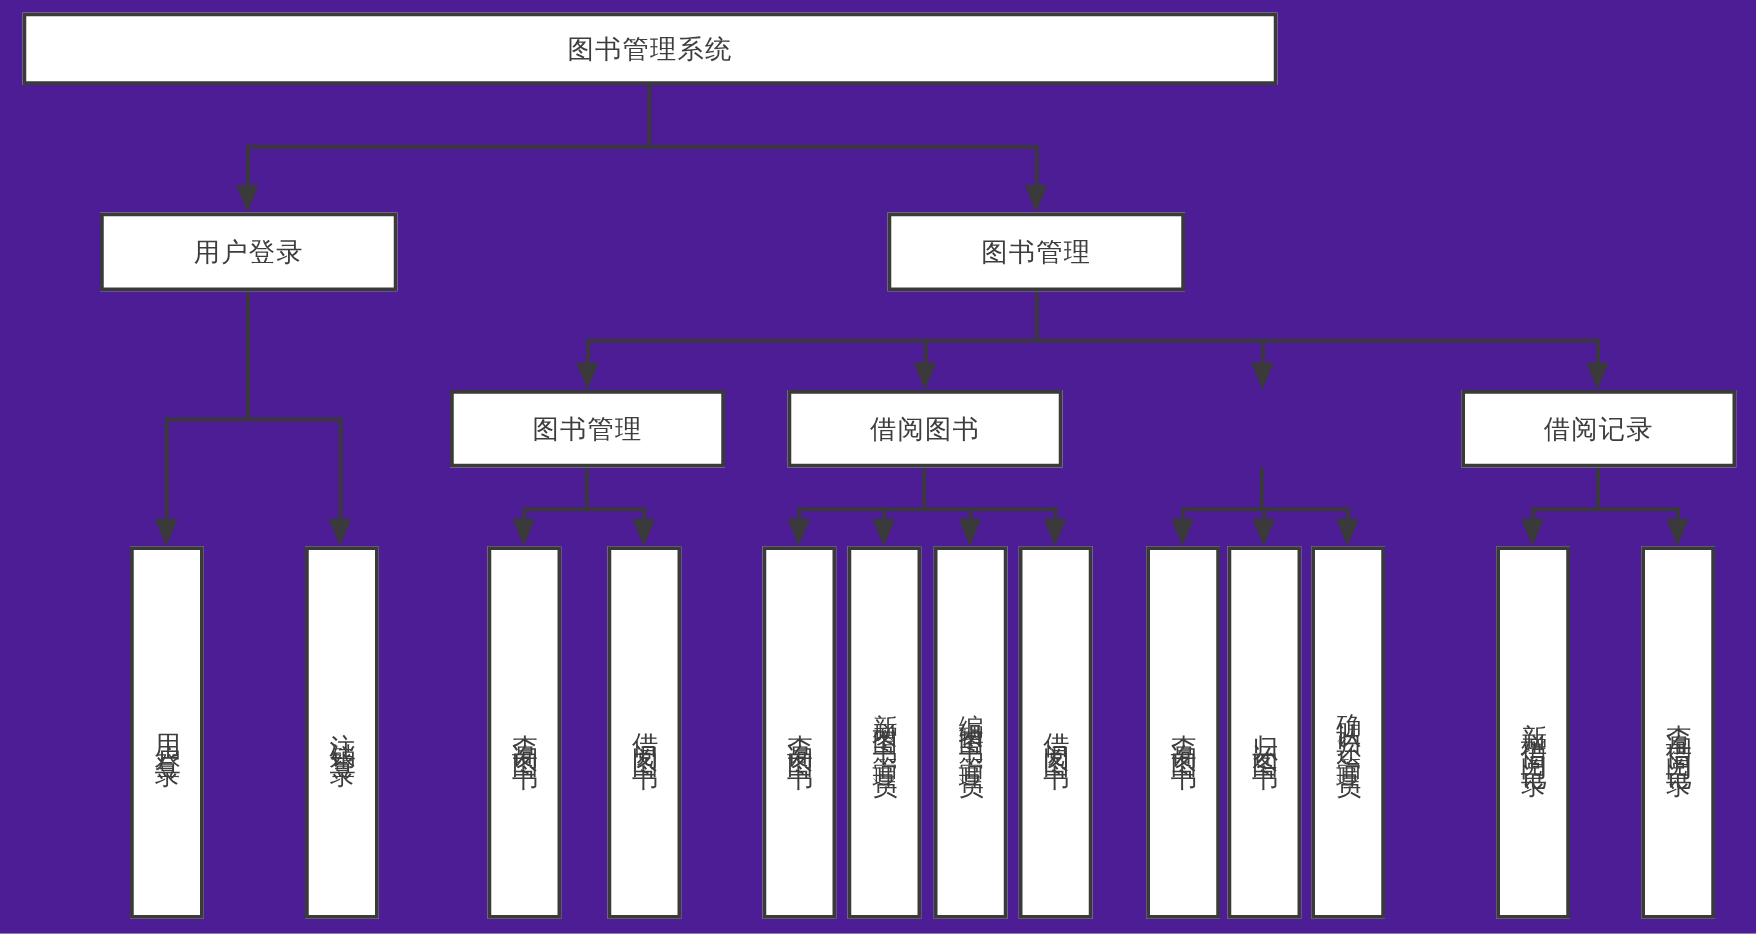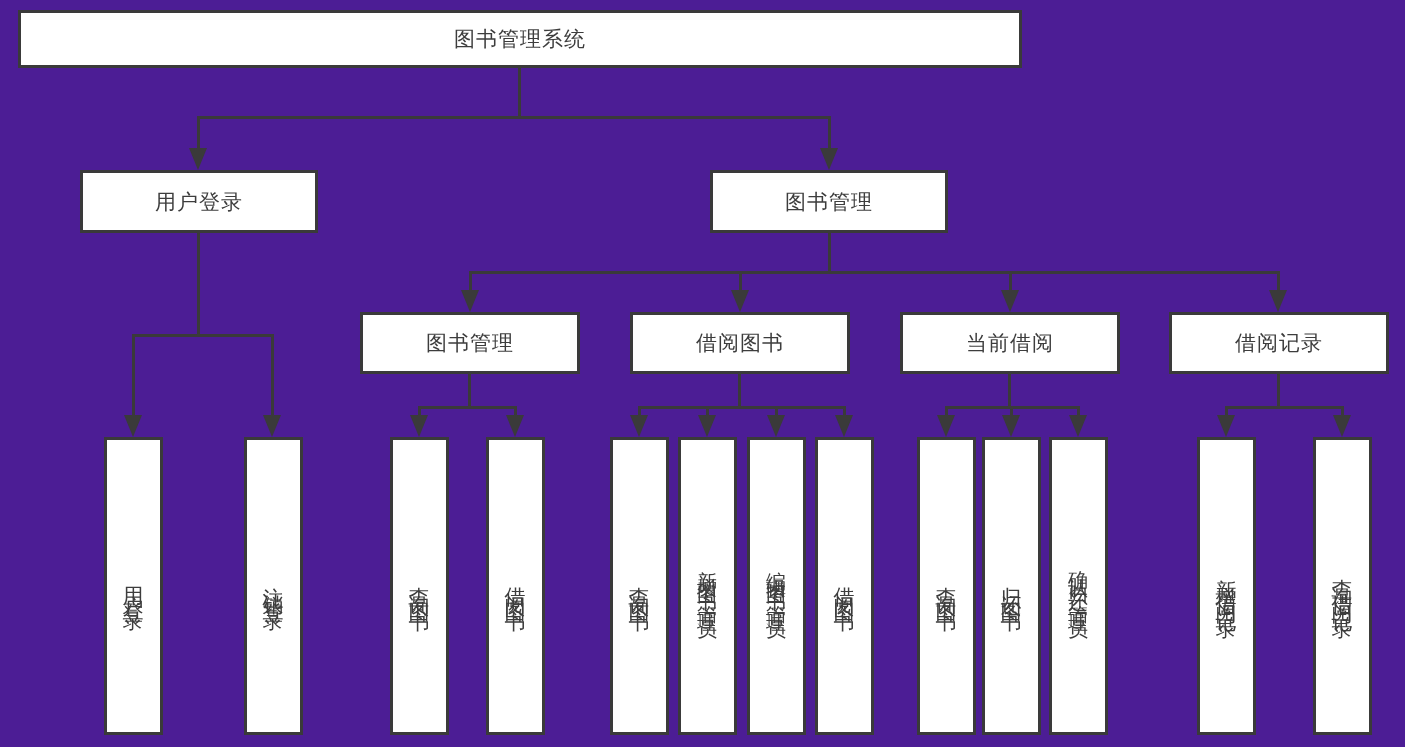--- a/index.html
+++ b/index.html
@@ -112,23 +112,20 @@
   <div class="arrow" style="left:1001px; top:290px;"></div>
   <div class="vline" style="left:1277px; top:271px; height:23px;"></div>
   <div class="arrow" style="left:1269px; top:290px;"></div>
 
   <div class="node" style="left:360px; top:312px; width:220px; height:62px;">
     <span>图书管理</span>
   </div>
   <div class="node" style="left:630px; top:312px; width:220px; height:62px;">
     <span>借阅图书</span>
   </div>
-  <div class="node" style="left:900px; top:312px; width:220px; height:62px;">
-    <span>当前借阅</span>
-  </div>
   <div class="node" style="left:1169px; top:312px; width:220px; height:62px;">
     <span>借阅记录</span>
   </div>
 
   <div class="vline" style="left:468px; top:374px; height:34px;"></div>
   <div class="hline" style="left:418px; top:406px; width:99px;"></div>
   <div class="vline" style="left:418px; top:406px; height:11px;"></div>
   <div class="arrow" style="left:410px; top:415px;"></div>
   <div class="vline" style="left:514px; top:406px; height:11px;"></div>
   <div class="arrow" style="left:506px; top:415px;"></div>

